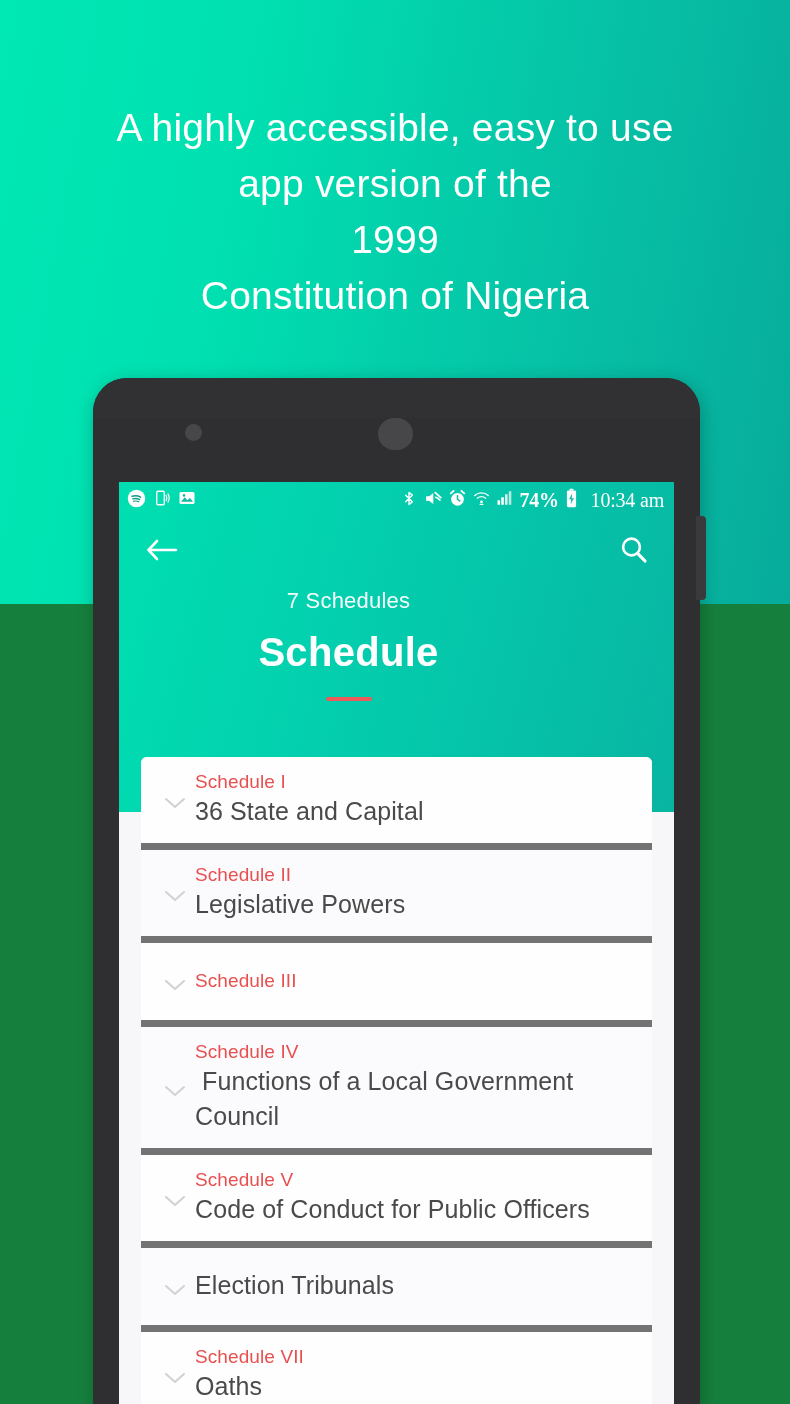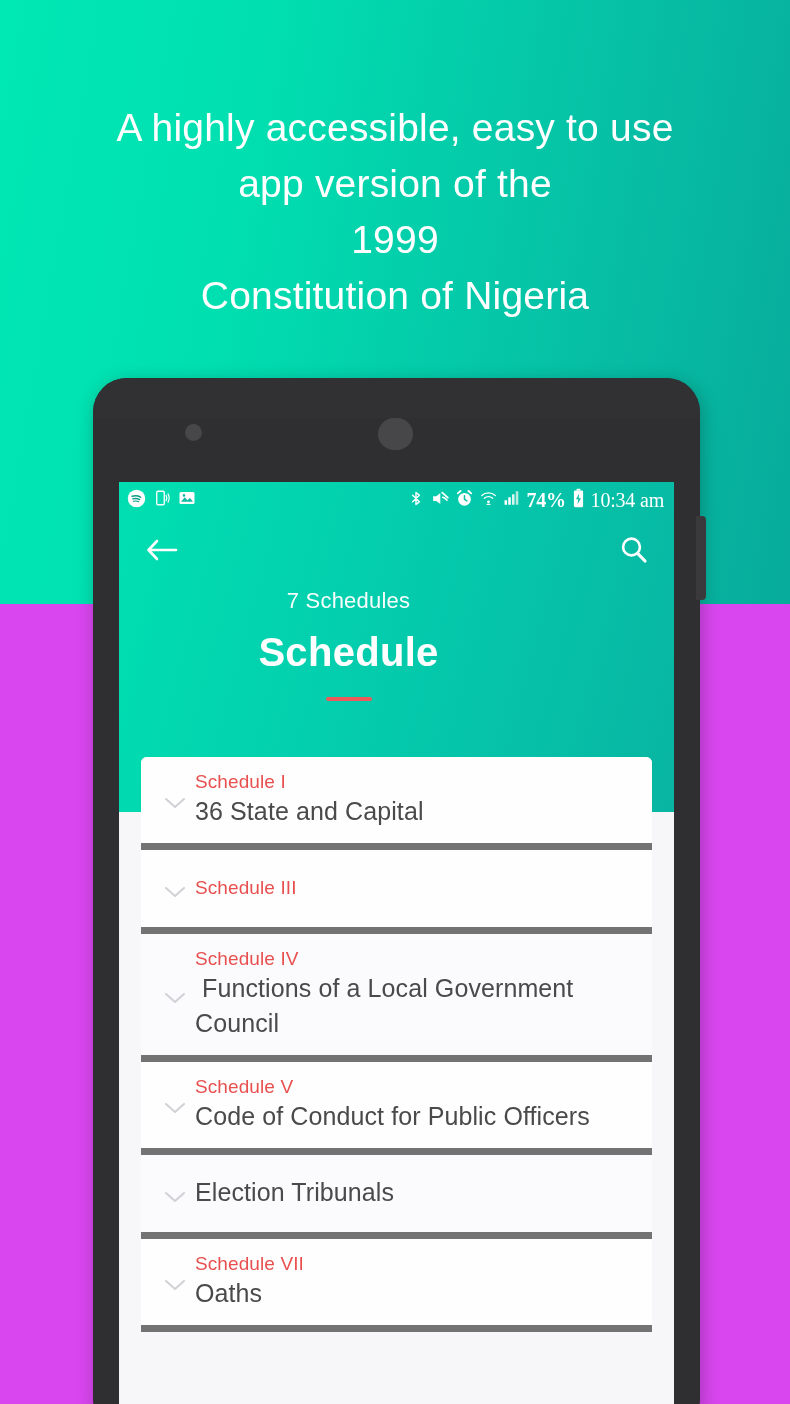--- a/index.html
+++ b/index.html
@@ -9,21 +9,21 @@
     height: 1404px;
     overflow: hidden;
     font-family: "Liberation Sans", sans-serif;
   }
 
   
   #promo-page {
     position: relative;
     width: 790px;
     height: 1404px;
-    background: #d946ef;
+    background: #15803d;
     overflow: hidden;
   }
 
   #promo-banner {
     position: absolute;
     left: 0; top: 0;
     width: 790px;
     height: 604px;
     background: linear-gradient(100deg, #00e8b4 0%, #00dfb0 30%, #06c2a6 68%, #07ab9b 100%);
   }
@@ -139,21 +139,21 @@
     font-size: 20px;
     font-weight: 700;
     letter-spacing: -.3px;
     line-height: 1;
   }
   #status-clock {
     font-size: 20px;
     font-weight: 400;
     letter-spacing: -.2px;
     line-height: 1;
-    margin-left: 0;
+    margin-left: 7px;
   }
 
   
   #app-toolbar {
     position: absolute;
     left: 0; top: 36px;
     width: 555px;
     height: 64px;
     display: flex;
     align-items: center;
@@ -358,20 +358,31 @@
             <span class="row-chevron">
               <svg width="22" height="14" viewBox="0 0 22 14">
                 <path d="M2 3l9 8 9-8" stroke="#d2d2d6" stroke-width="2.1" fill="none" stroke-linecap="round" stroke-linejoin="round"></path>
               </svg>
             </span>
             <div class="row-text">
               <div class="row-label">Schedule I</div>
               <div class="row-title">36 State and Capital</div>
             </div>
           </div>
+          <div class="schedule-row alt">
+            <span class="row-chevron">
+              <svg width="22" height="14" viewBox="0 0 22 14">
+                <path d="M2 3l9 8 9-8" stroke="#d2d2d6" stroke-width="2.1" fill="none" stroke-linecap="round" stroke-linejoin="round"></path>
+              </svg>
+            </span>
+            <div class="row-text">
+              <div class="row-label">Schedule II</div>
+              <div class="row-title">Legislative Powers</div>
+            </div>
+          </div>
           <div class="schedule-row">
             <span class="row-chevron">
               <svg width="22" height="14" viewBox="0 0 22 14">
                 <path d="M2 3l9 8 9-8" stroke="#d2d2d6" stroke-width="2.1" fill="none" stroke-linecap="round" stroke-linejoin="round"></path>
               </svg>
             </span>
             <div class="row-text">
               <div class="row-label">Schedule III</div>
             </div>
           </div>

